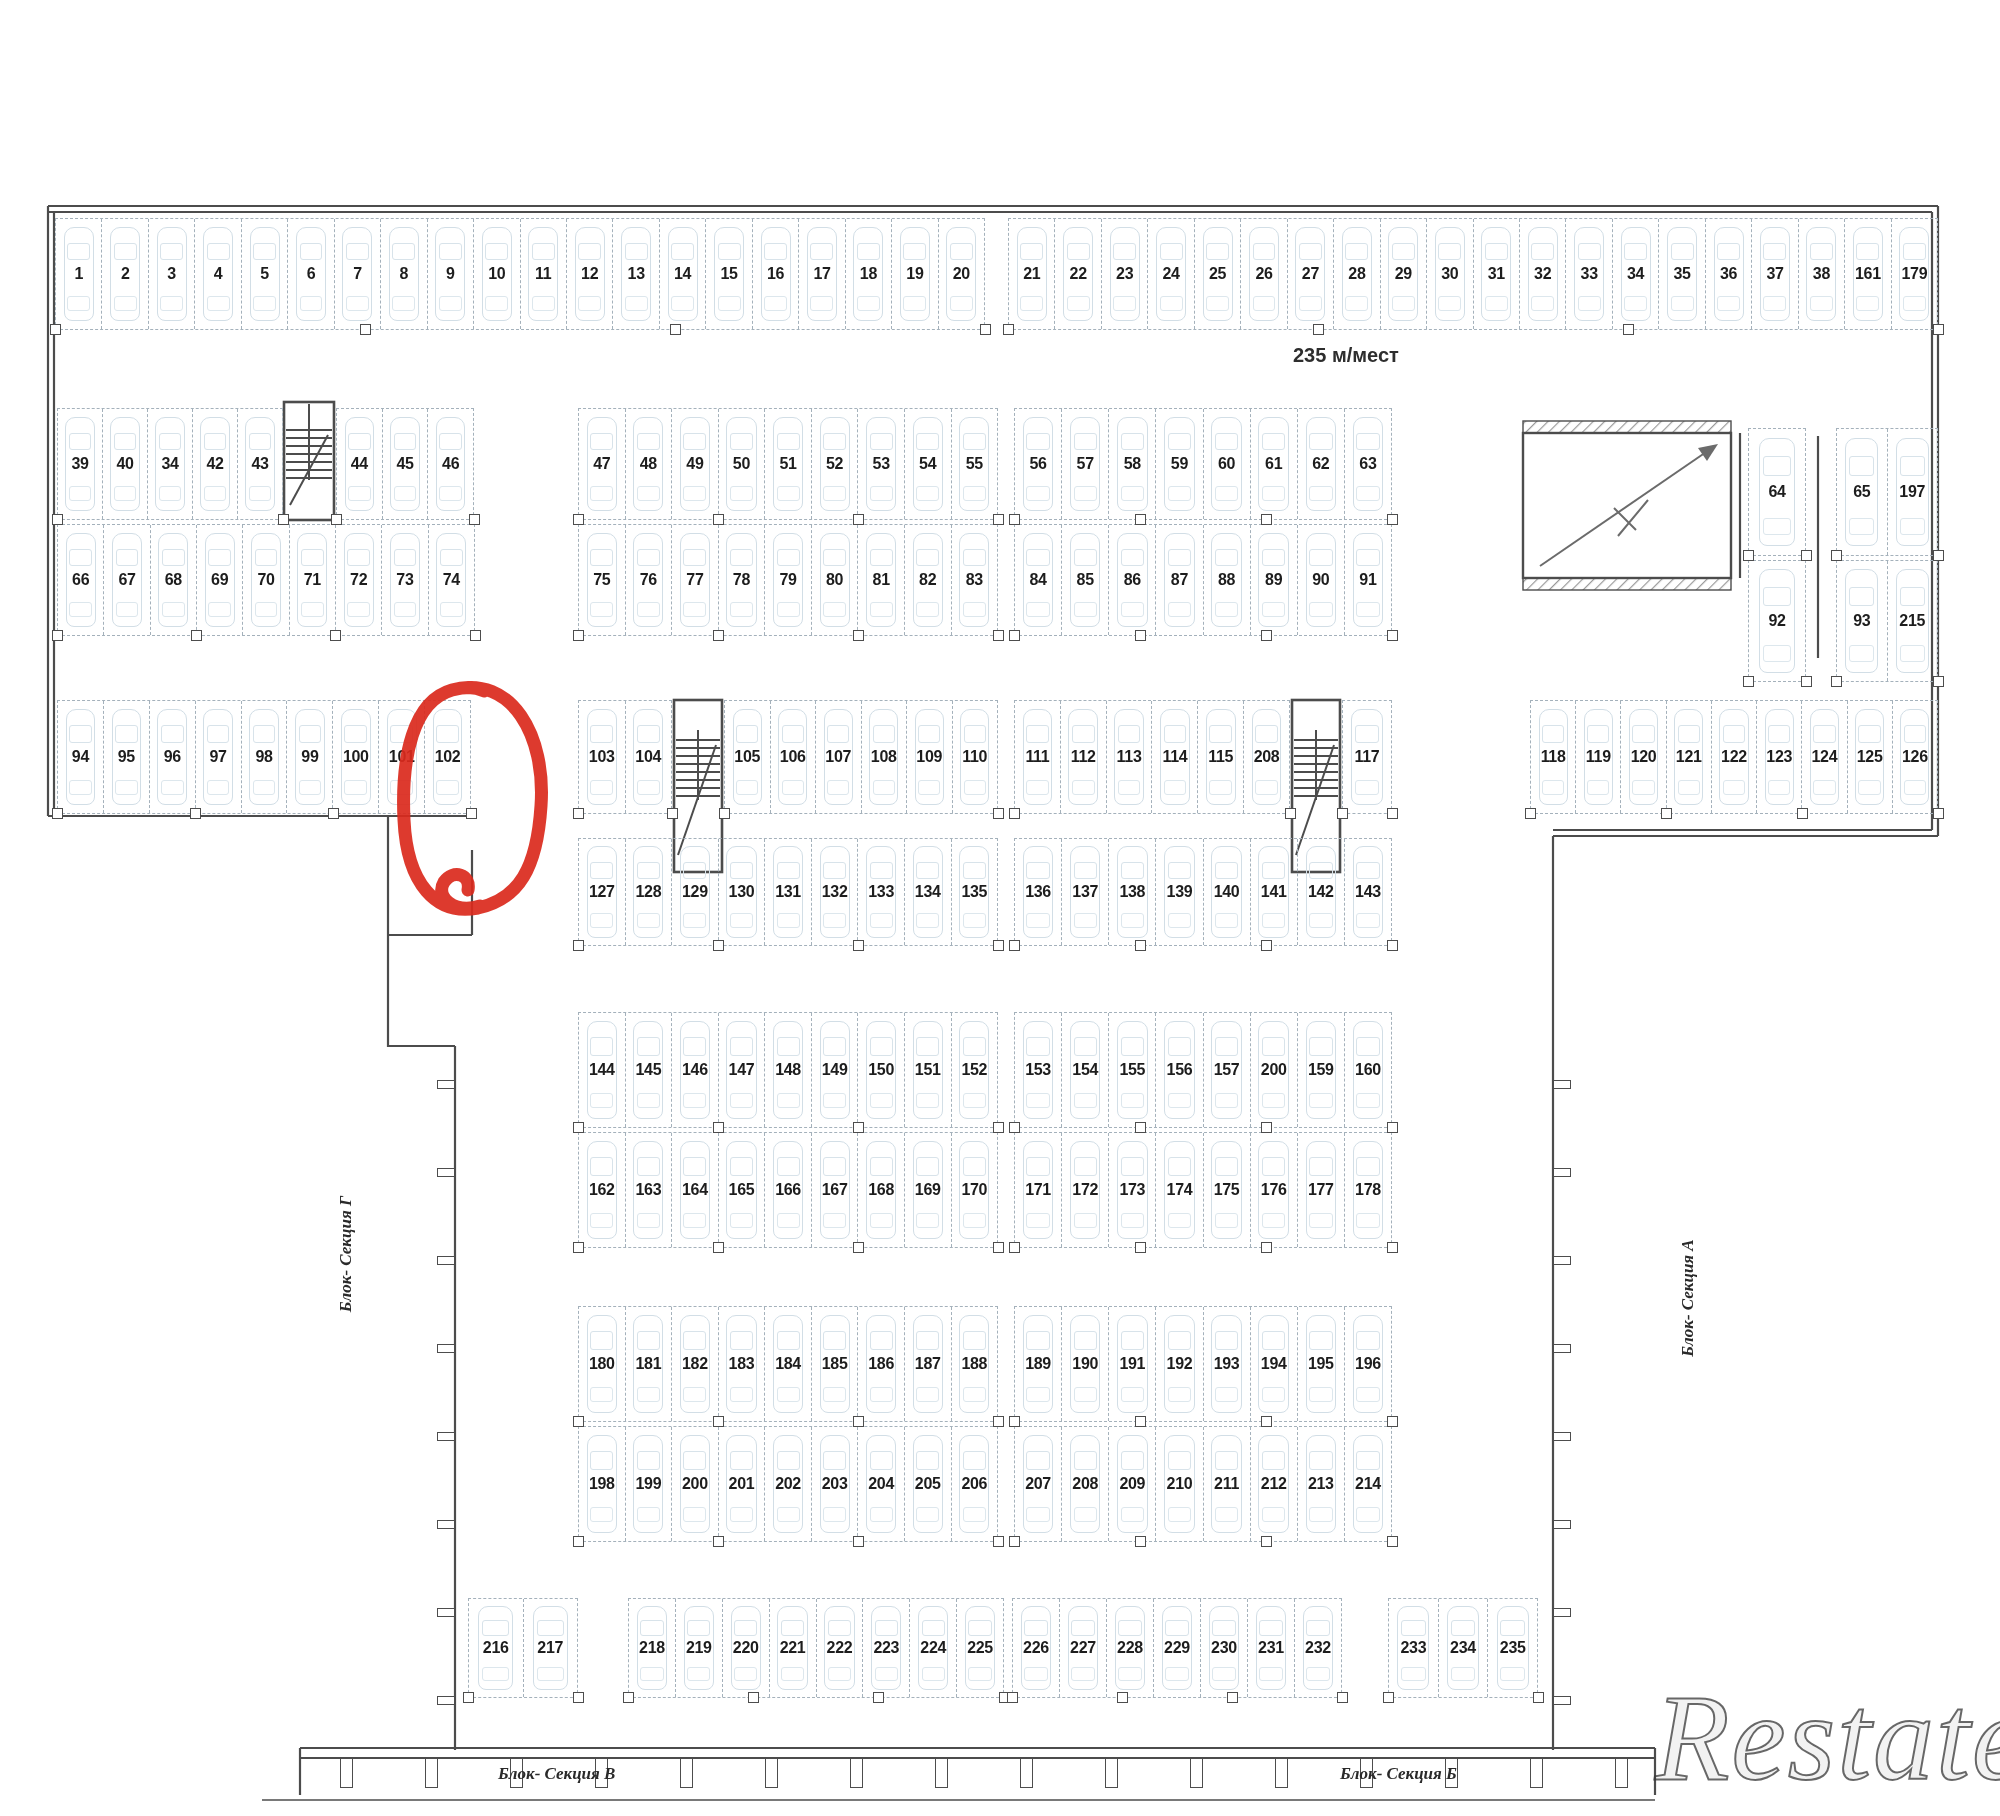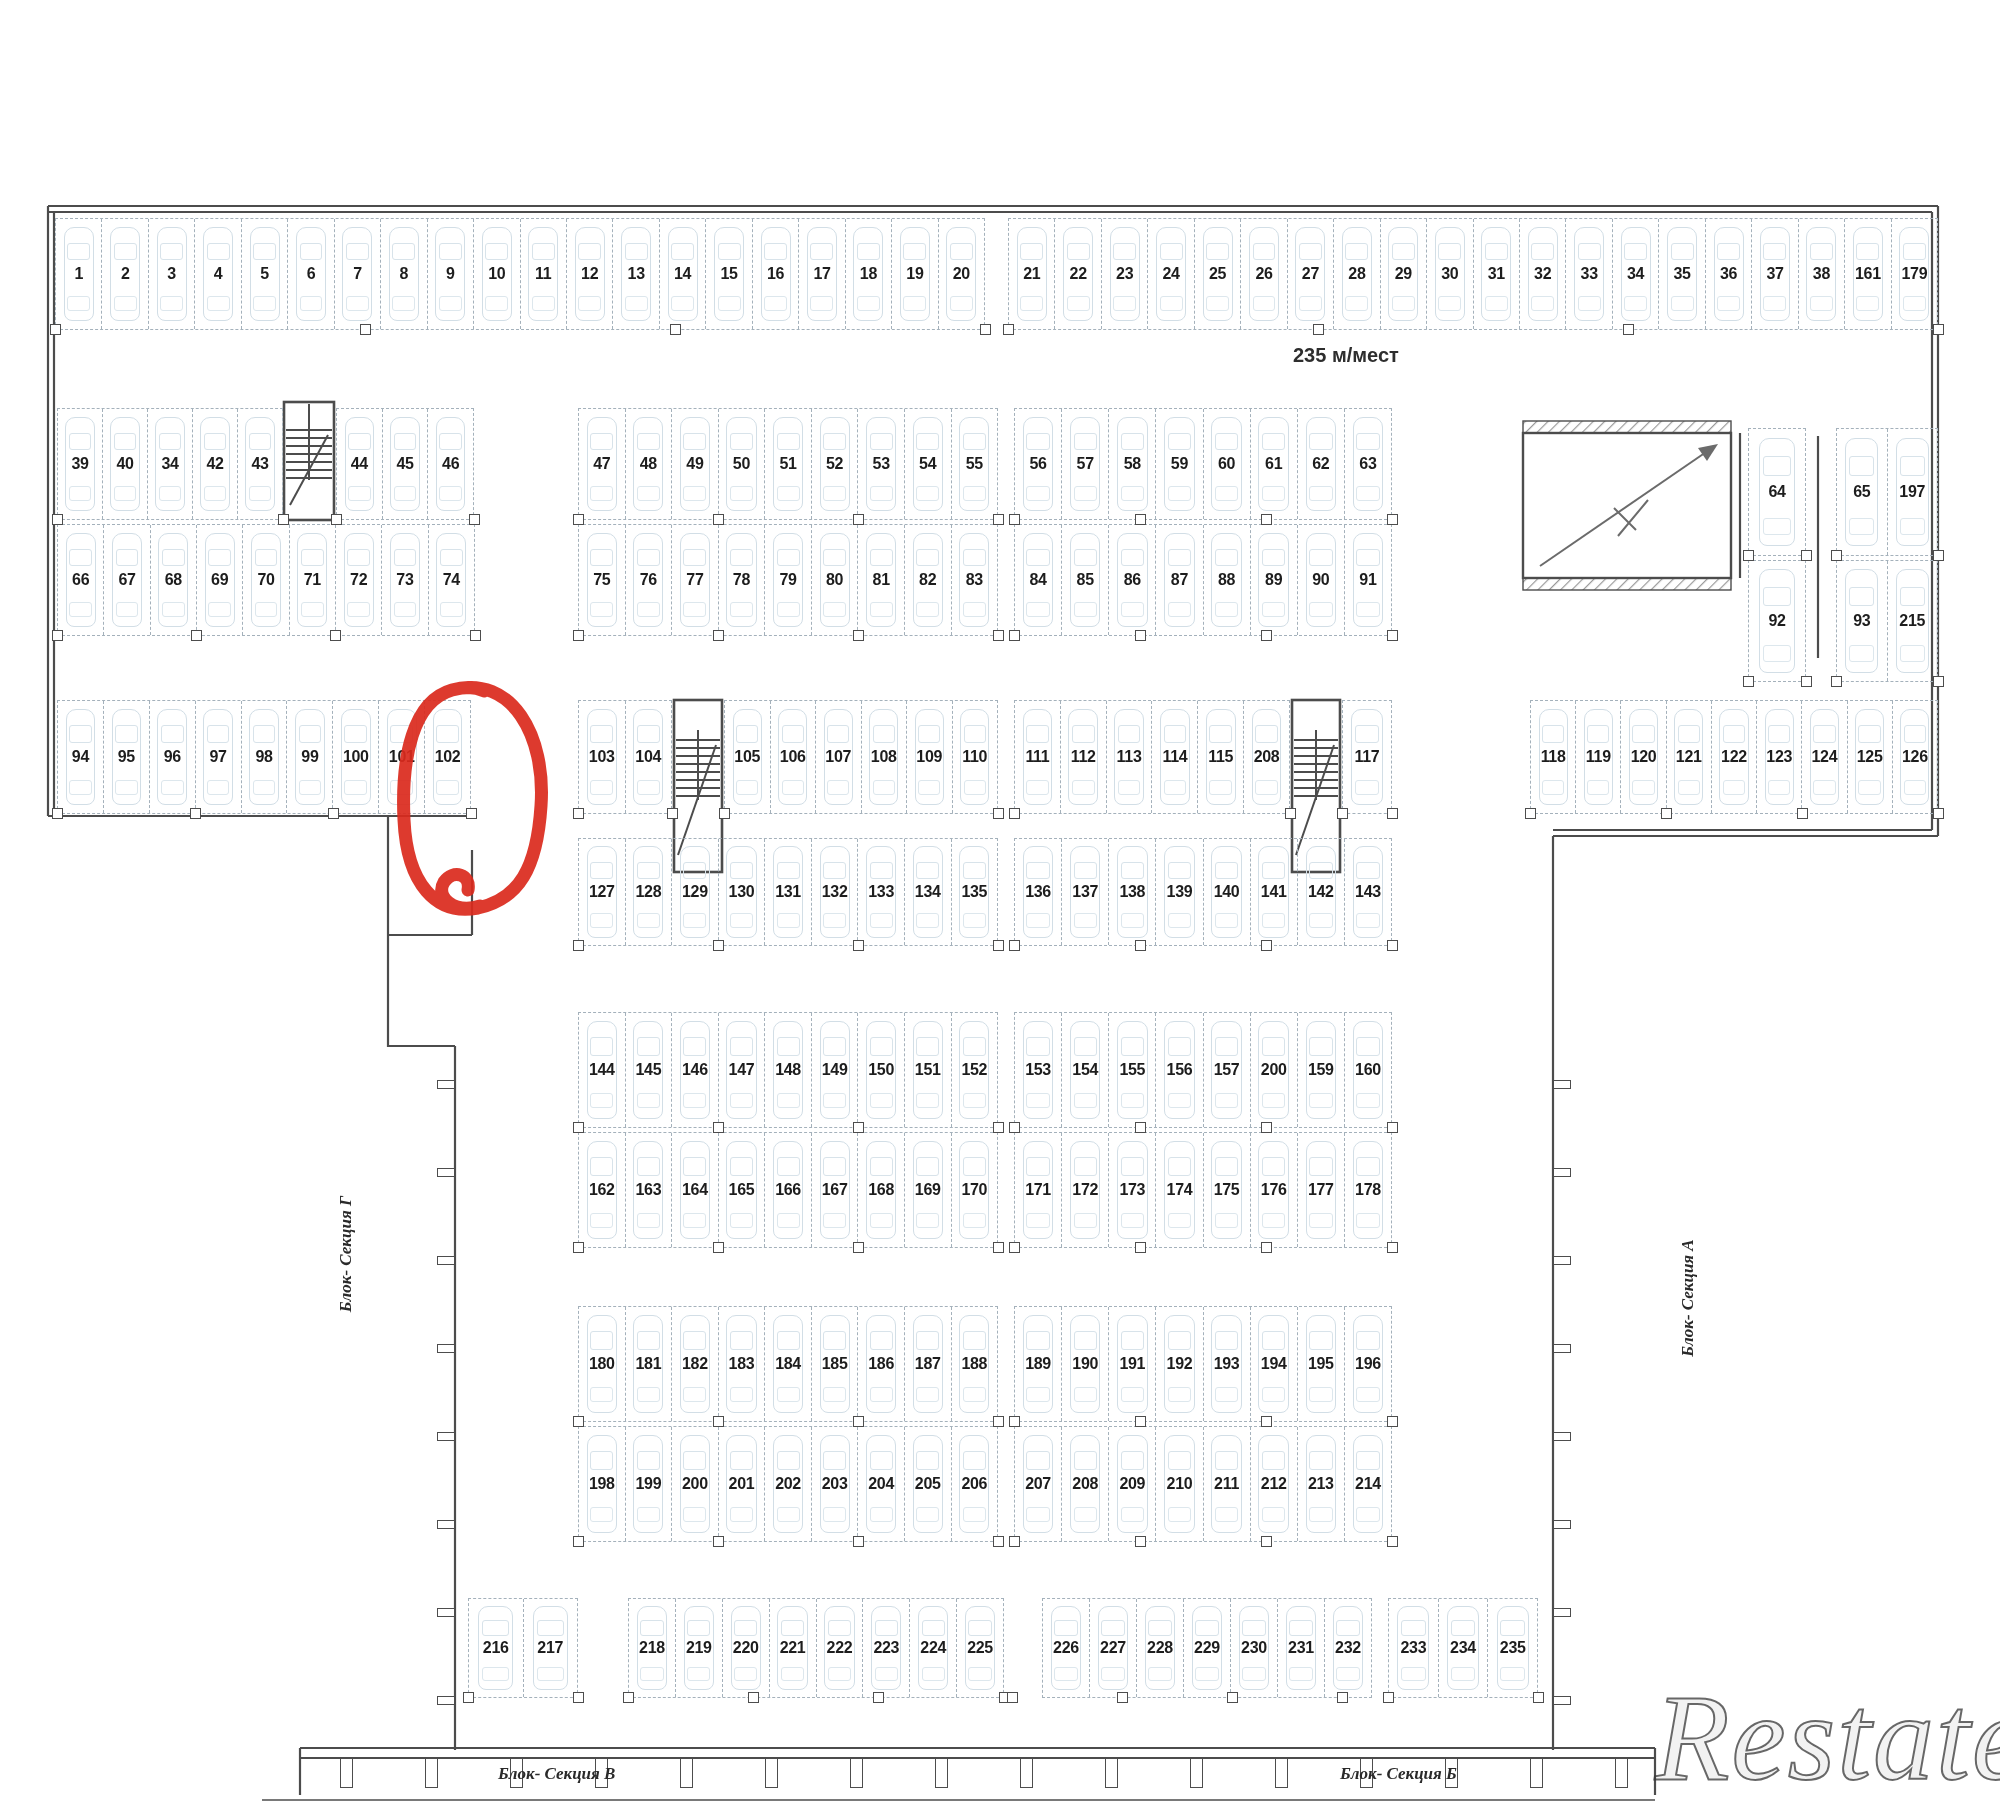--- a/index.html
+++ b/index.html
@@ -1140,21 +1140,21 @@
         </div>
         <div class="stall" style="">
           <div class="car" style=""></div>
           <span class="num">225</span>
         </div>
       </div>
       <div class="col" style="left: 623px; top: 1692px;"></div>
       <div class="col" style="left: 748px; top: 1692px;"></div>
       <div class="col" style="left: 873px; top: 1692px;"></div>
       <div class="col" style="left: 999px; top: 1692px;"></div>
-      <div class="group" style="left: 1042px; top: 1598px; width: 330px; height: 100px;">
+      <div class="group" style="left: 1012px; top: 1598px; width: 330px; height: 100px;">
         <div class="stall" style="">
           <div class="car" style=""></div>
           <span class="num">226</span>
         </div>
         <div class="stall" style="">
           <div class="car" style=""></div>
           <span class="num">227</span>
         </div>
         <div class="stall" style="">
           <div class="car" style=""></div>

